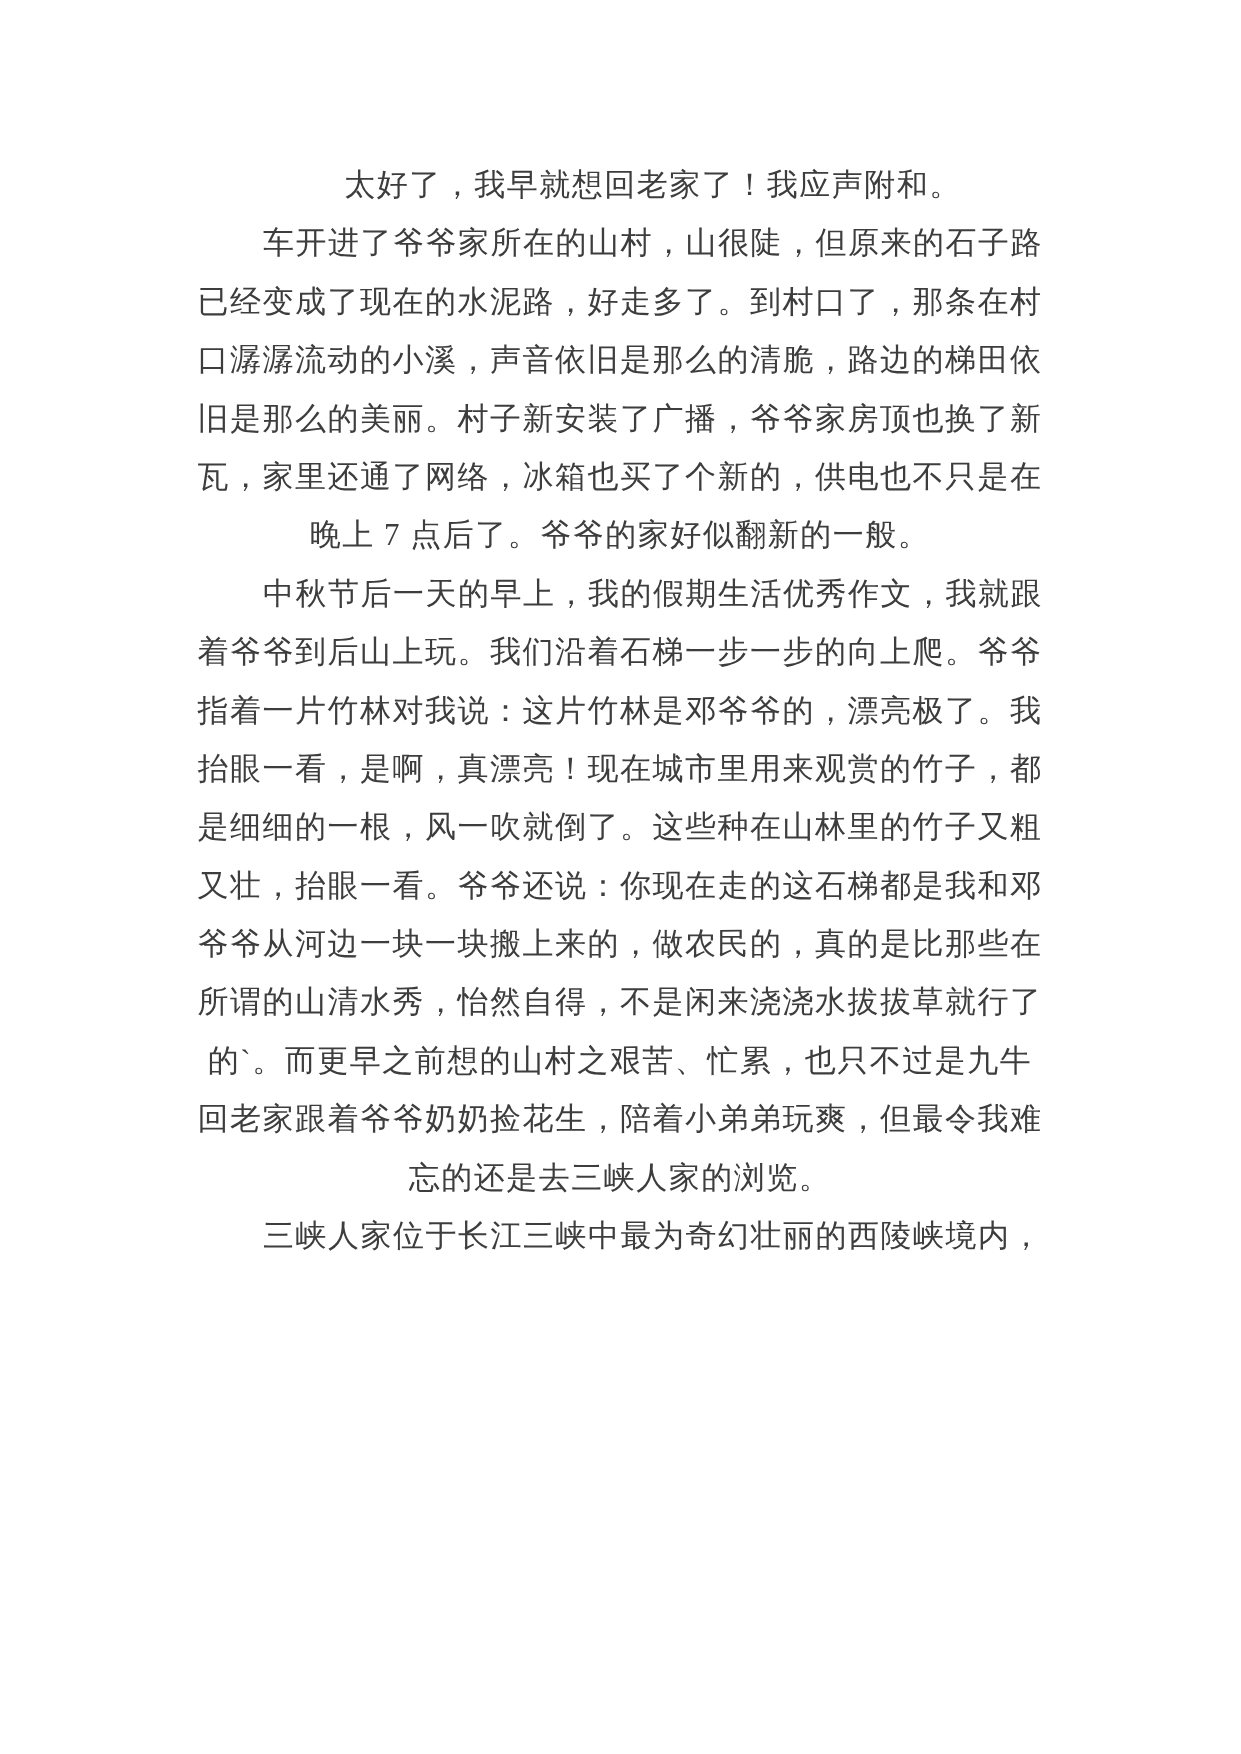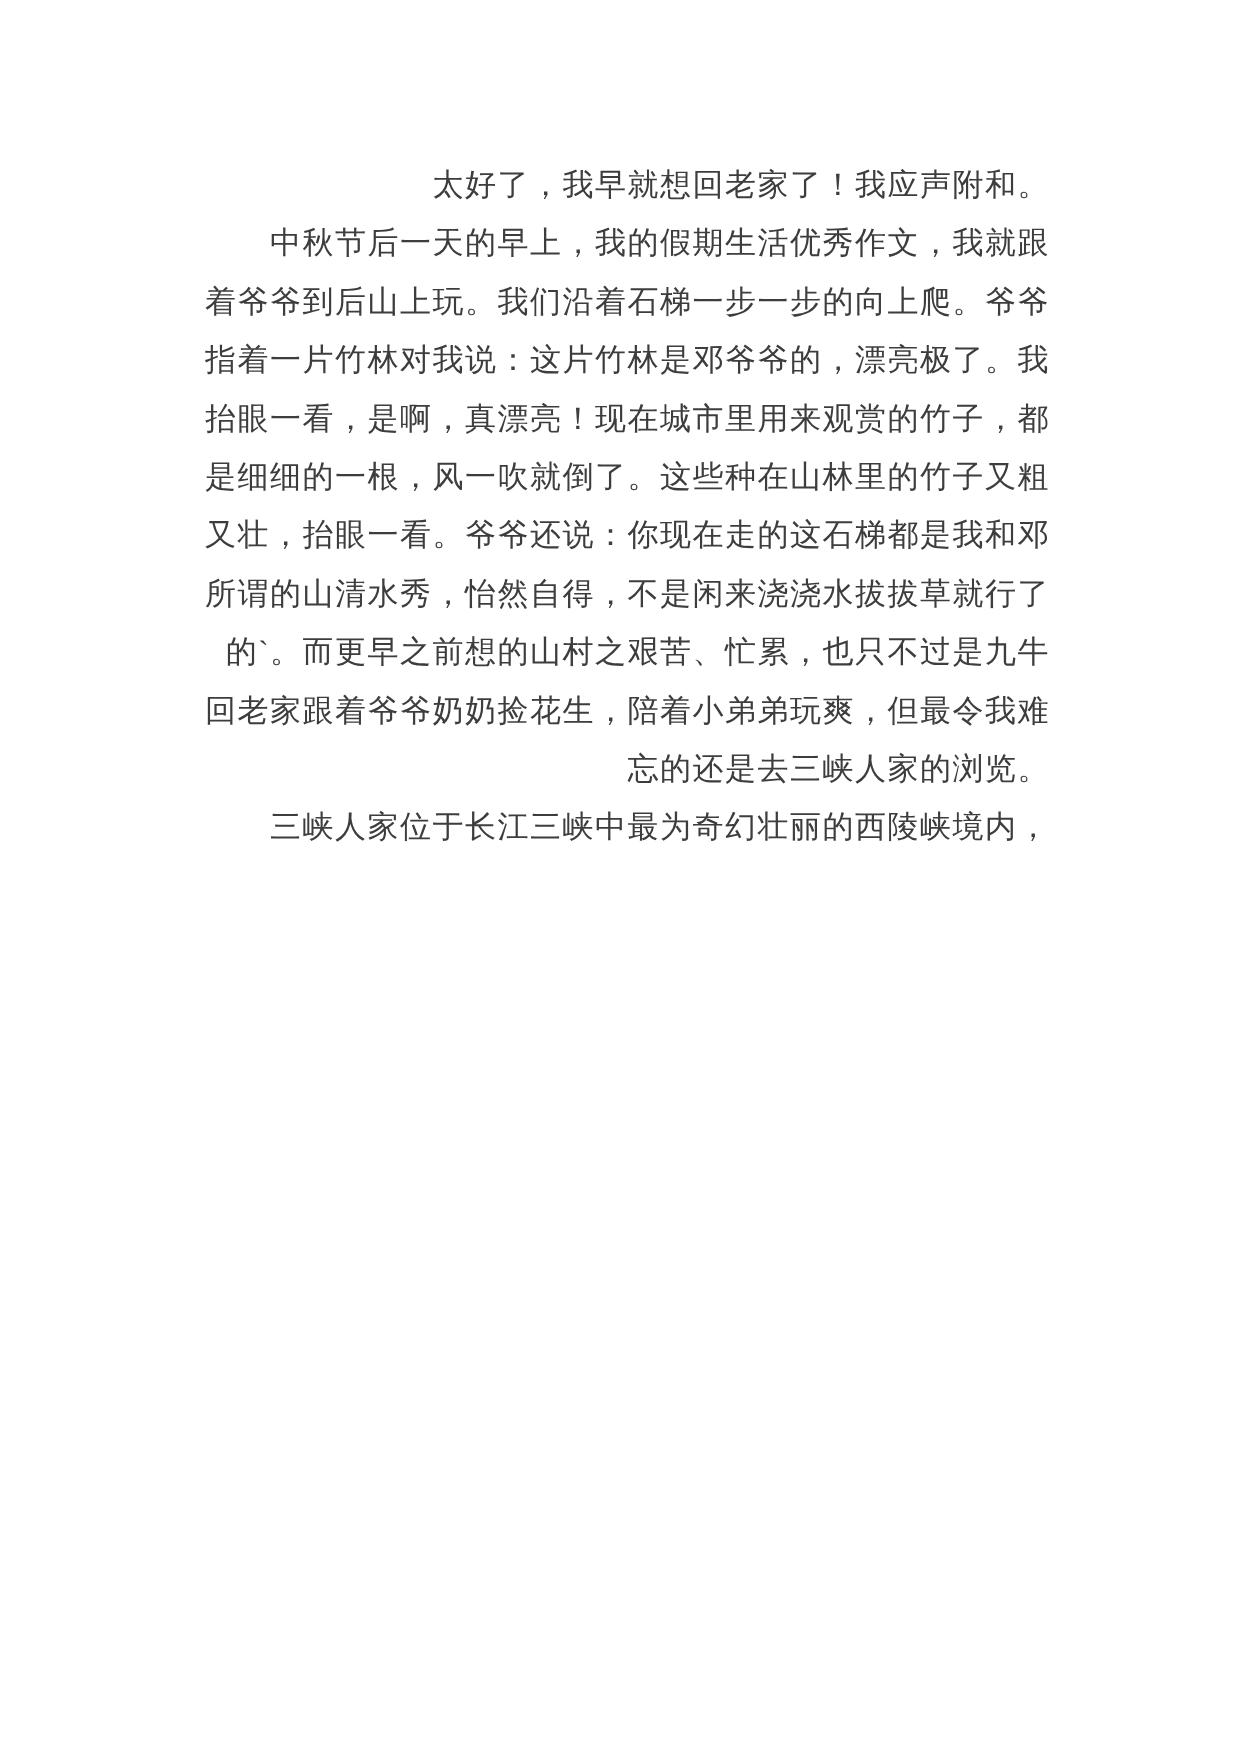--- a/index.html
+++ b/index.html
@@ -18,21 +18,21 @@
     position: absolute;
     left: 190px;
     top: 156px;
     width: 860px;
     font-family: "Liberation Serif", "DejaVu Serif", serif;
     font-size: 31px;
     font-weight: 400;
     letter-spacing: 1.5px;
     line-height: 58.4px;
     color: #3d3d3d;
-    text-align: right;
+    text-align: center;
   }
   .para {
     margin: 0;
     padding: 0;
   }
   .line {
     height: 58.4px;
     white-space: nowrap;
   }
   .line.first {
@@ -42,28 +42,37 @@
 </head>
 <body>
 
 <div class="page">
   <div class="textblock">
 
     <div class="para">
       <div class="line first">太好了，我早就想回老家了！我应声附和。</div>
     </div>
 
+    <div class="para">
+      <div class="line first">车开进了爷爷家所在的山村，山很陡，但原来的石子路</div>
+      <div class="line">已经变成了现在的水泥路，好走多了。到村口了，那条在村</div>
+      <div class="line">口潺潺流动的小溪，声音依旧是那么的清脆，路边的梯田依</div>
+      <div class="line">旧是那么的美丽。村子新安装了广播，爷爷家房顶也换了新</div>
+      <div class="line">瓦，家里还通了网络，冰箱也买了个新的，供电也不只是在</div>
+      <div class="line">晚上 7 点后了。爷爷的家好似翻新的一般。</div>
+    </div>
 
     <div class="para">
       <div class="line first">中秋节后一天的早上，我的假期生活优秀作文，我就跟</div>
       <div class="line">着爷爷到后山上玩。我们沿着石梯一步一步的向上爬。爷爷</div>
       <div class="line">指着一片竹林对我说：这片竹林是邓爷爷的，漂亮极了。我</div>
       <div class="line">抬眼一看，是啊，真漂亮！现在城市里用来观赏的竹子，都</div>
       <div class="line">是细细的一根，风一吹就倒了。这些种在山林里的竹子又粗</div>
       <div class="line">又壮，抬眼一看。爷爷还说：你现在走的这石梯都是我和邓</div>
+      <div class="line">爷爷从河边一块一块搬上来的，做农民的，真的是比那些在</div>
       <div class="line">所谓的山清水秀，怡然自得，不是闲来浇浇水拔拔草就行了</div>
       <div class="line">的`。而更早之前想的山村之艰苦、忙累，也只不过是九牛</div>
     </div>
 
 
     <div class="para">
       <div class="line">回老家跟着爷爷奶奶捡花生，陪着小弟弟玩爽，但最令我难</div>
       <div class="line">忘的还是去三峡人家的浏览。</div>
     </div>
 

